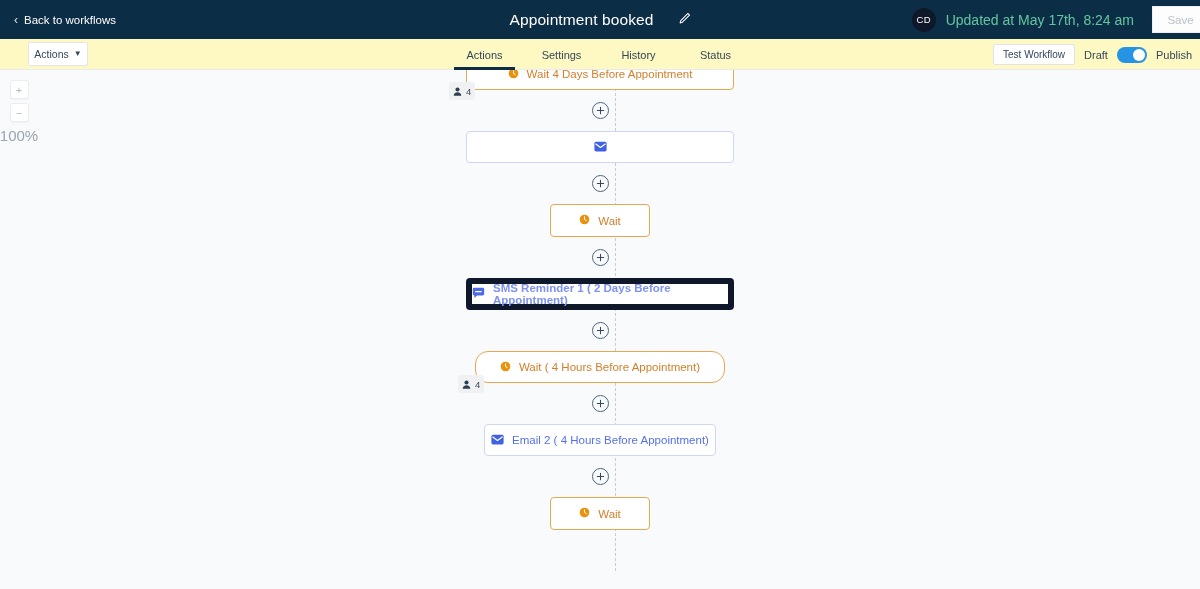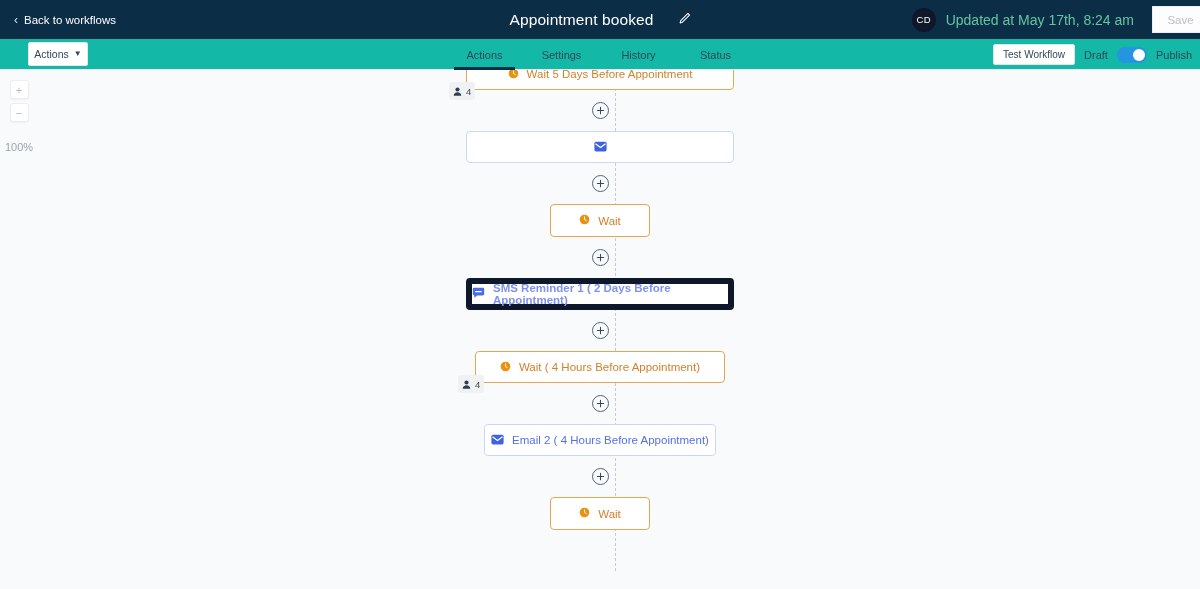--- a/index.html
+++ b/index.html
@@ -41,21 +41,21 @@
   .updated-text { color: #63c5a0; font-size: 14px; white-space: nowrap; }
   .save-btn {
     width: 57px; height: 27px; margin-left: 8px; margin-right: -9px;
     background: #fdfdfe; color: #b9c1c7; font-size: 11.5px;
     display: flex; align-items: center; justify-content: center;
     border: 1px solid #eceff1; cursor: pointer;
   }
   
   .toolbar {
     position: absolute; top: 39px; left: 0; width: 1200px; height: 31px;
-    background: #14b8a6; border-bottom: 1px solid #e7ebee;
+    background: #fef9c3; border-bottom: 1px solid #e7ebee;
     z-index: 6;
   }
   .actions-btn {
     position: absolute; left: 28px; top: 3px;
     width: 60px; height: 24px;
     border: 1px solid #e2e6ea; background: #ffffff; border-radius: 2px;
     display: flex; align-items: center; justify-content: center; gap: 5px;
     font-size: 10.5px; color: #33475b; cursor: pointer;
   }
   .caret { font-size: 8px; color: #33475b; line-height: 1; }
@@ -93,21 +93,21 @@
   .zoom-controls {
     position: absolute; left: 9px; top: 80px; width: 20px;
     display: flex; flex-direction: column; align-items: center;
   }
   .zoom-btn {
     width: 19px; height: 19px; background: #ffffff; border: 1px solid #eaeef1;
     border-radius: 3px; display: flex; align-items: center; justify-content: center;
     font-size: 11px; color: #b0b9c1; cursor: pointer; margin-bottom: 4px;
     box-shadow: 0 1px 1px rgba(0,0,0,.04);
   }
-  .zoom-level { font-size: 11px; color: #9aa5ae; margin-top: 15px; }
+  .zoom-level { font-size: 15px; color: #9aa5ae; margin-top: 1px; }
   
   .canvas {
     position: absolute; top: 70px; left: 0; width: 1200px; height: 519px;
     overflow: hidden;
   }
   .flow {
     position: absolute; left: 0; top: -12px; width: 1200px;
   }
   .spine {
     position: absolute; left: 615px; top: 0; bottom: 0; width: 0;
@@ -127,21 +127,21 @@
   }
   .node-email {
     border: 1px solid #cdd6f7; color: #5470e8;
   }
   .node-sms {
     border: 6px solid #0f172a; color: #7f92ef; font-weight: bold;
   }
   .node.big { width: 268px; height: 32px; }
   .node.wide { width: 232px; height: 32px; }
   .node.small { width: 100px; height: 33px; }
-  .node.mid { width: 250px; height: 32px; }
+  .node.mid { width: 250px; height: 32px; border-radius: 13px; }
   .clock-icon, .mail-icon, .sms-icon { display: block; flex: none; }
   .person-badge {
     position: absolute; left: -18px; bottom: -11px;
     height: 18px; padding: 0 4px 0 3px; background: #f0f1f3; border-radius: 3px;
     display: flex; align-items: center; gap: 3px;
     font-size: 9.5px; color: #3c4856; z-index: 5;
   }
   .connector {
     position: relative; height: 41px; display: flex; align-items: center;
     justify-content: center; z-index: 3;
@@ -222,21 +222,21 @@
     <div class="spine"></div>
 
     <div class="node-row">
       <div class="node node-wait big">
         <span class="clock-icon">
           <svg width="11" height="11" viewBox="0 0 16 16">
             <circle cx="8" cy="8" r="7" fill="#e8920f"></circle>
             <path d="M8 4.2V8l2.6 1.6" fill="none" stroke="#ffffff" stroke-width="1.4" stroke-linecap="round"></path>
           </svg>
         </span>
-        <span>Wait 5 Days Before Appointment</span>
+        <span>Wait 4 Days Before Appointment</span>
         <span class="person-badge">
           <svg width="11" height="11" viewBox="0 0 16 16">
             <circle cx="8" cy="5" r="3" fill="#2c3e50"></circle>
             <path d="M2.5 14c0-3 2.5-5 5.5-5s5.5 2 5.5 5z" fill="#2c3e50"></path>
           </svg>
           <span>4</span>
         </span>
       </div>
     </div>
 

